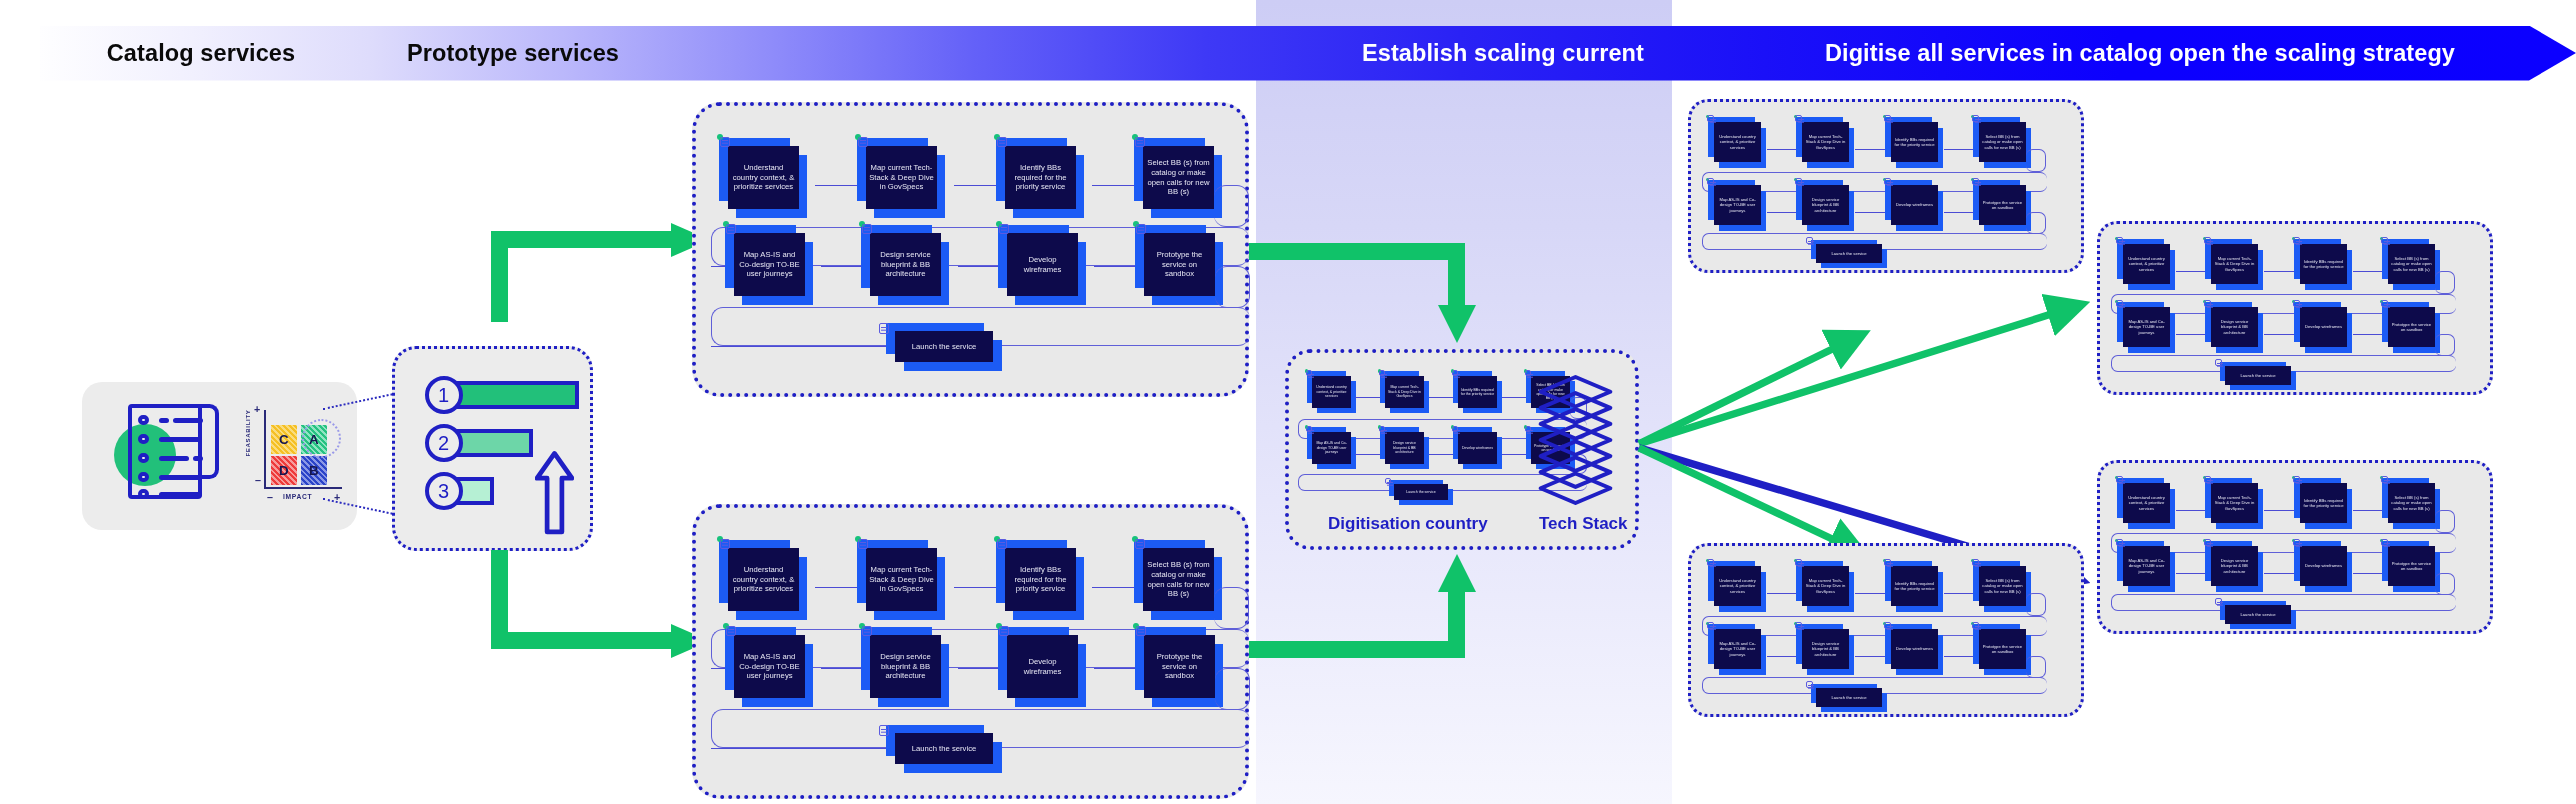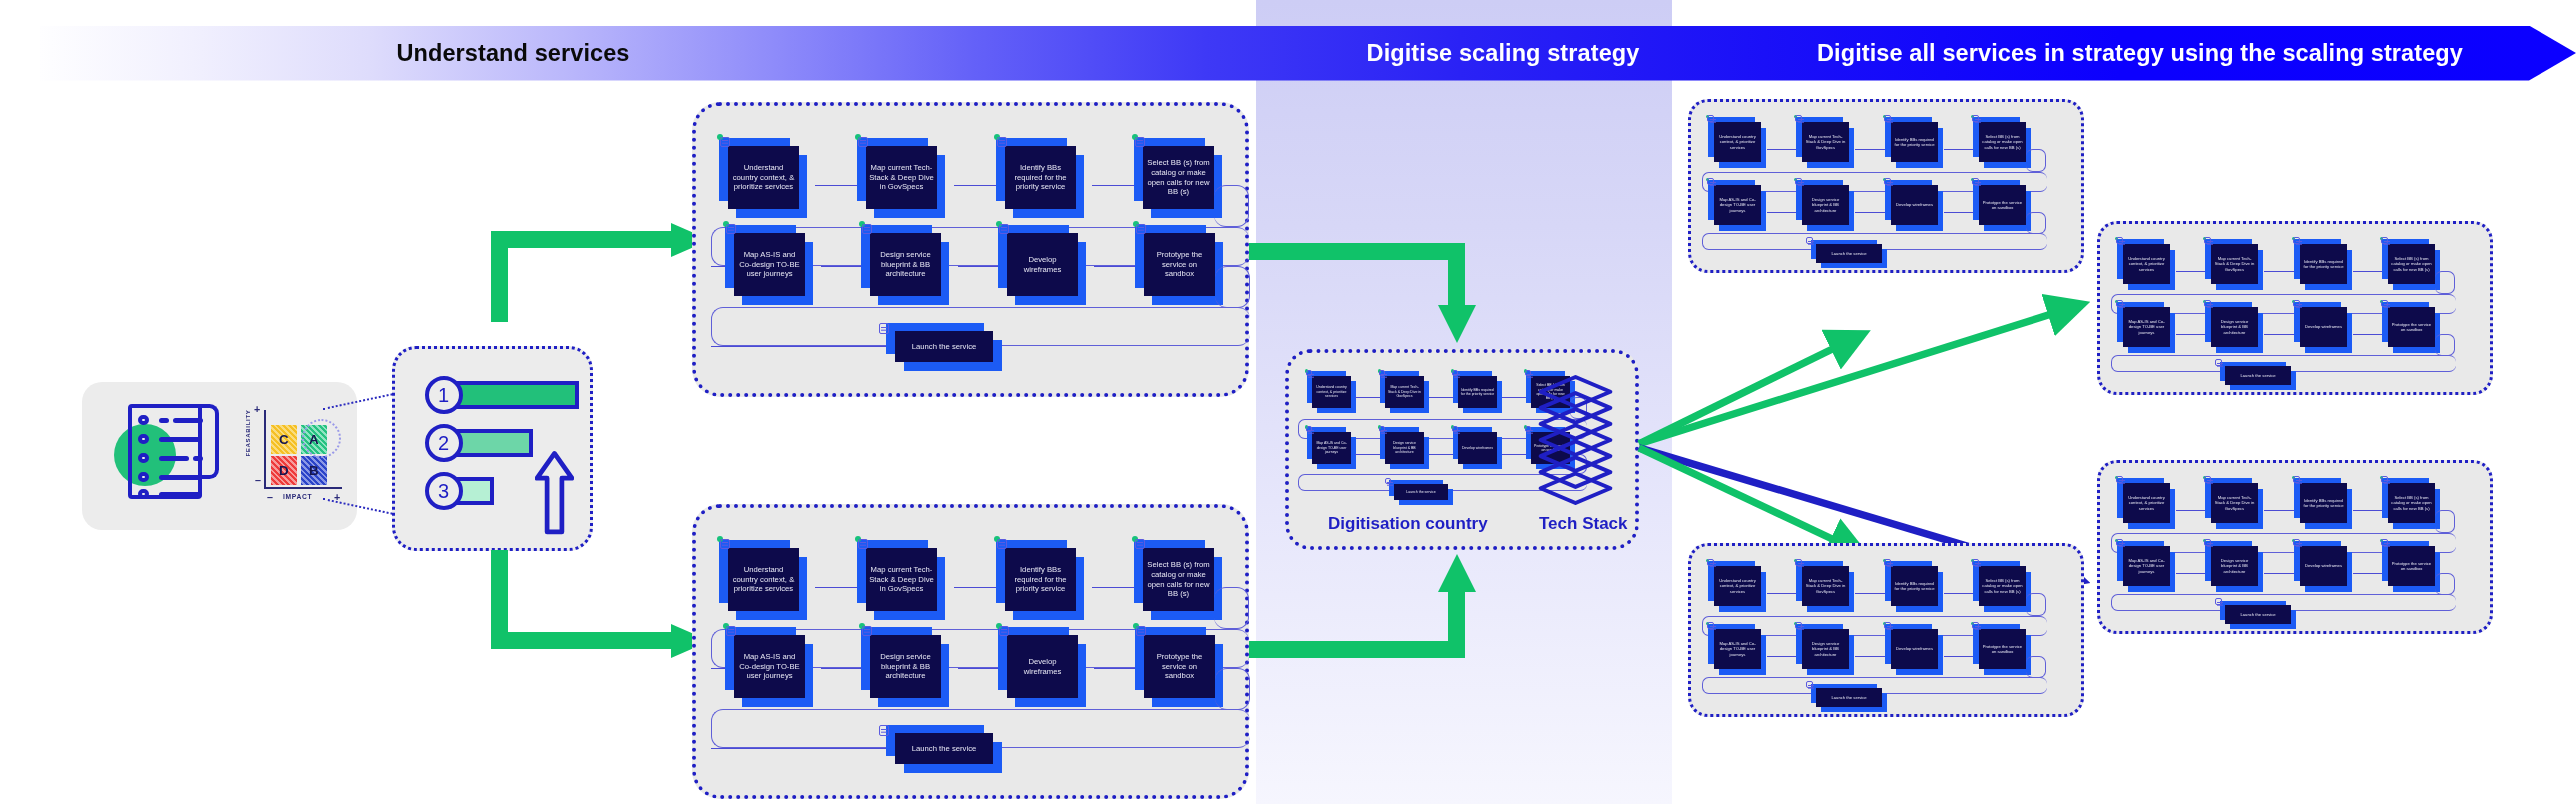--- a/index.html
+++ b/index.html
@@ -152,28 +152,31 @@
   .fan { position: absolute; left: 1623px; top: 268px; width: 496px; height: 349px; }
 </style>
 </head>
 <body>
 
 <div id="stage">
 
   <div class="center-band"></div>
 
   <div class="banner">
+    <div class="banner-seg" style="left:0px;width:322px;color:#0a0a0a;">
+      <span>Catalog services</span>
+    </div>
     <div class="banner-seg" style="left:329px;width:288px;color:#0a0a0a;">
-      <span>Understand services</span>
+      <span>Prototype services</span>
     </div>
     <div class="banner-seg" style="left:1228px;width:470px;color:#ffffff;">
-      <span>Digitise scaling strategy</span>
+      <span>Establish scaling current</span>
     </div>
     <div class="banner-seg" style="left:1704px;width:792px;color:#ffffff;">
-      <span>Digitise all services in strategy using the scaling strategy</span>
+      <span>Digitise all services in catalog open the scaling strategy</span>
     </div>
   </div>
 
   <div class="illus">
     <div class="greencircle"></div>
     <div class="doc"></div>
     <div class="doc-curl"></div>
 
     <div class="doc-row" style="top:36px;">
       <div class="bullet" style="left:47px;"></div>

